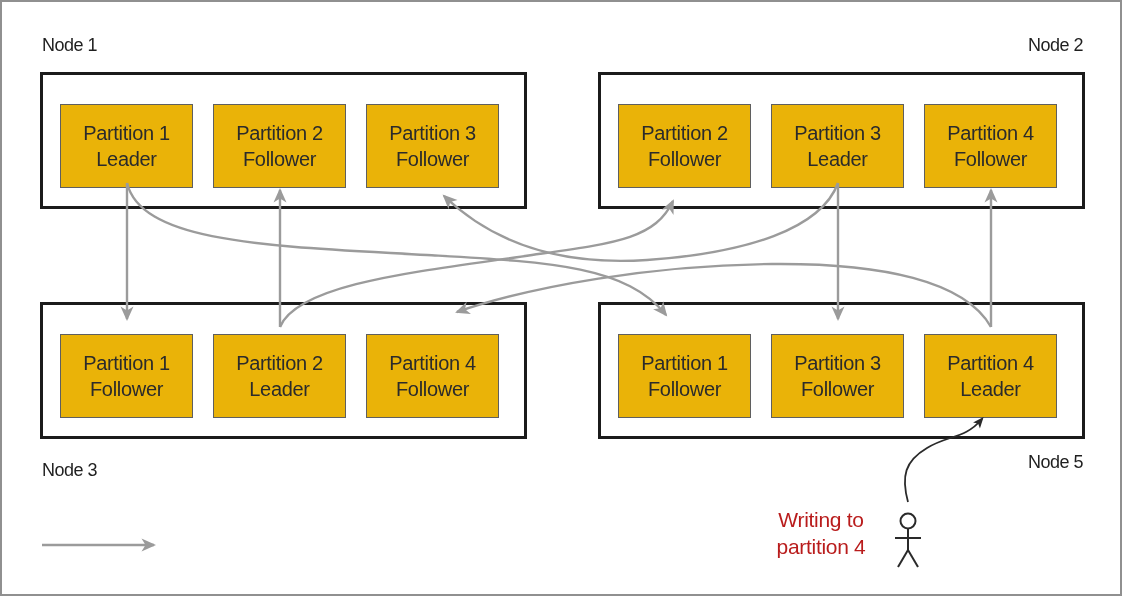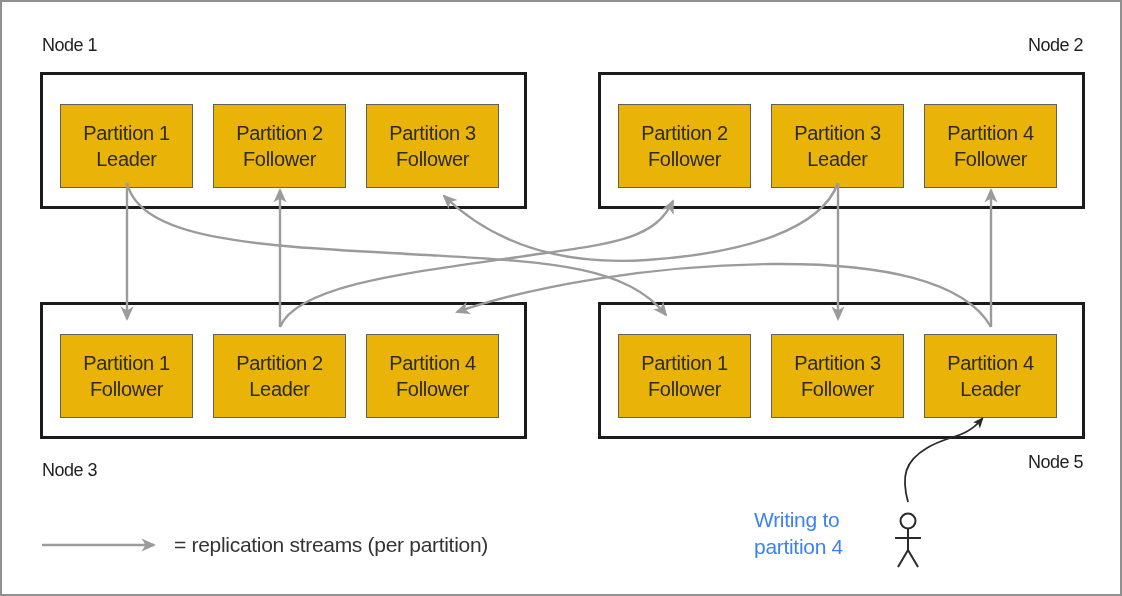--- a/index.html
+++ b/index.html
@@ -67,24 +67,24 @@
     left:172px;top:530px;
     font-size:21px;line-height:26px;
     letter-spacing:-0.3px;
     color:#343434;
     white-space:nowrap;
   }
   .writer-label{
     position:absolute;
     left:752px;top:504px;
     width:134px;
-    text-align:left;
+    text-align:center;
     font-size:21px;line-height:27px;
     letter-spacing:-0.3px;
-    color:#3b82f6;
+    color:#b91c1c;
     white-space:pre-line;
   }
 </style>
 </head>
 <body>
 
 <div class="figure">
 
   <div class="node-label nl1">Node 1</div>
   <div class="node-label nl2">Node 2</div>
@@ -178,17 +178,16 @@
       <g stroke-width="2">
         <circle cx="906" cy="519" r="7.5"></circle>
         <path d="M906,527 L906,548"></path>
         <path d="M893,536 L919,536"></path>
         <path d="M906,548 L896,565"></path>
         <path d="M906,548 L916,565"></path>
       </g>
     </g>
   </svg>
 
-  <div class="legend-label">= replication streams (per partition)</div>
   <div class="writer-label">Writing to
 partition 4</div>
 
 </div>
 
 </body></html>

